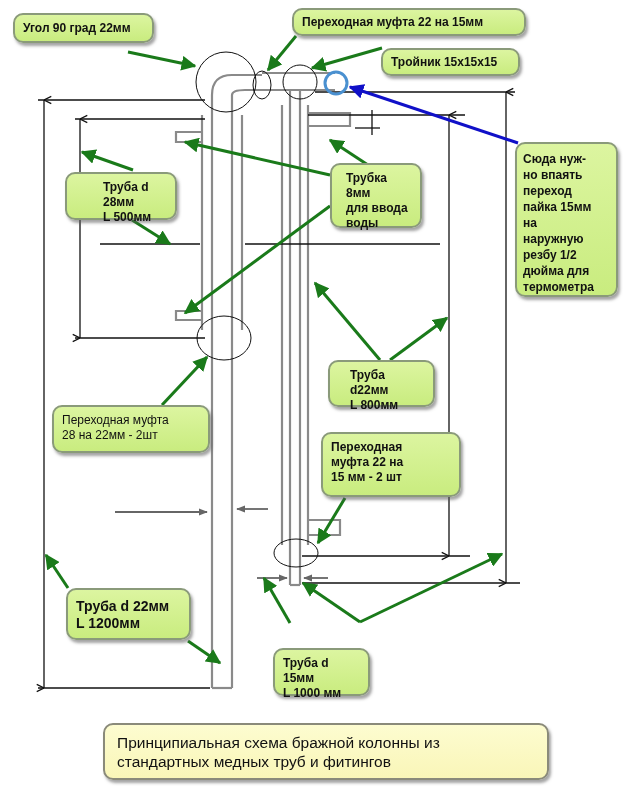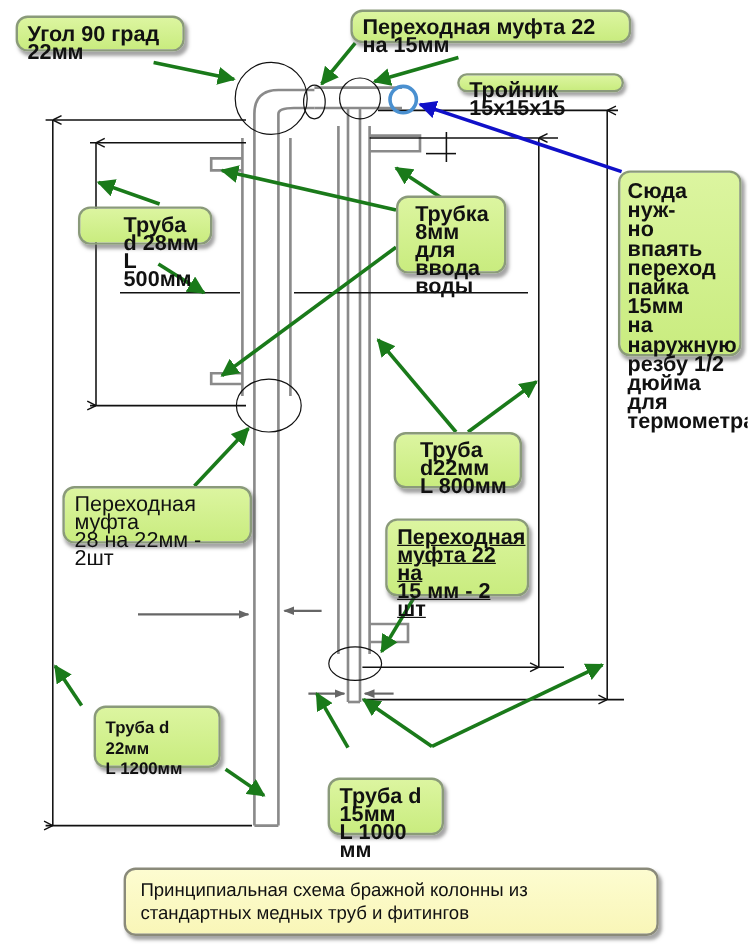--- a/index.html
+++ b/index.html
@@ -7,21 +7,21 @@
          font-family: "Liberation Sans", sans-serif; }
   #diagram { position: absolute; left: 0; top: 0; }
   .callout {
     position: absolute;
     background: linear-gradient(180deg, #dcf5a0 0%, #c9ec7f 100%);
     border: 2px solid #8a9a7a;
     border-radius: 10px;
     box-shadow: 2px 3px 3px rgba(90,90,90,0.55);
     color: #111;
     font-weight: bold;
-    font-size: 18px;
+    font-size: 12px;
     line-height: 15px;
     padding: 6px 8px;
     box-sizing: border-box;
     white-space: pre-line;
   }
   .caption {
     position: absolute;
     left: 103px; top: 723px; width: 446px; height: 57px;
     background: linear-gradient(180deg, #fdfcd0 0%, #f9f6b8 100%);
     border: 2px solid #8a8a7a;
@@ -131,41 +131,41 @@
     <line x1="188" y1="641" x2="220" y2="663" marker-end="url(#ag)"></line>
     <line x1="290" y1="623" x2="264" y2="578" marker-end="url(#ag)"></line>
     <line x1="360" y1="622" x2="303" y2="583" marker-end="url(#ag)"></line>
     <line x1="360" y1="622" x2="502" y2="554" marker-end="url(#ag)"></line>
     <line x1="518" y1="143" x2="350" y2="87" stroke="#1010c8" marker-end="url(#ab)"></line>
   </g>
 </svg>
 
 <div class="callout" style="left:13px; top:13px; width:141px; height:30px; padding-top:6px;">Угол 90 град 22мм</div>
 <div class="callout" style="left:292px; top:8px; width:234px; height:28px; padding-top:5px;">Переходная муфта 22 на 15мм</div>
-<div class="callout" style="left:381px; top:61px; width:139px; height:16px; padding-top:5px;">Тройник 15x15x15</div>
+<div class="callout" style="left:381px; top:48px; width:139px; height:28px; padding-top:5px;">Тройник 15x15x15</div>
 <div class="callout" style="left:515px; top:142px; width:103px; height:155px; padding:7px 6px; line-height:16px;">Сюда нуж-
 но впаять
 переход
 пайка 15мм
 на
 наружную
 резбу 1/2
 дюйма для
 термометра</div>
-<div class="callout" style="left:65px; top:172px; width:112px; height:32px;padding-left:36px;">Труба d 28мм
+<div class="callout" style="left:65px; top:172px; width:112px; height:48px;padding-left:36px;">Труба d 28мм
  L 500мм</div>
 <div class="callout" style="left:330px; top:163px; width:92px; height:65px;padding-left:14px;">Трубка 8мм
 для ввода
 воды</div>
 <div class="callout" style="left:328px; top:360px; width:107px; height:47px;padding-left:20px;">Труба d22мм
 L 800мм</div>
 <div class="callout" style="left:52px; top:405px; width:158px; height:48px; font-weight:normal;">Переходная муфта
  28 на 22мм  - 2шт</div>
-<div class="callout" style="left:321px; top:432px; width:120px; height:65px;text-decoration:underline;">Переходная
+<div class="callout" style="left:321px; top:432px; width:140px; height:65px;">Переходная
 муфта 22 на
 15 мм - 2 шт</div>
-<div class="callout" style="left:66px; top:588px; width:106px; height:52px; font-size:14px; line-height:17px; padding-top:8px;margin-left:12px;">Труба d 22мм
+<div class="callout" style="left:66px; top:588px; width:125px; height:52px; font-size:14px; line-height:17px; padding-top:8px;">Труба d 22мм
 L 1200мм</div>
 <div class="callout" style="left:273px; top:648px; width:97px; height:48px;">Труба d 15мм
 L 1000 мм</div>
 
 <div class="caption">Принципиальная схема бражной колонны из
 стандартных медных труб и фитингов</div>
 
 </body></html>

